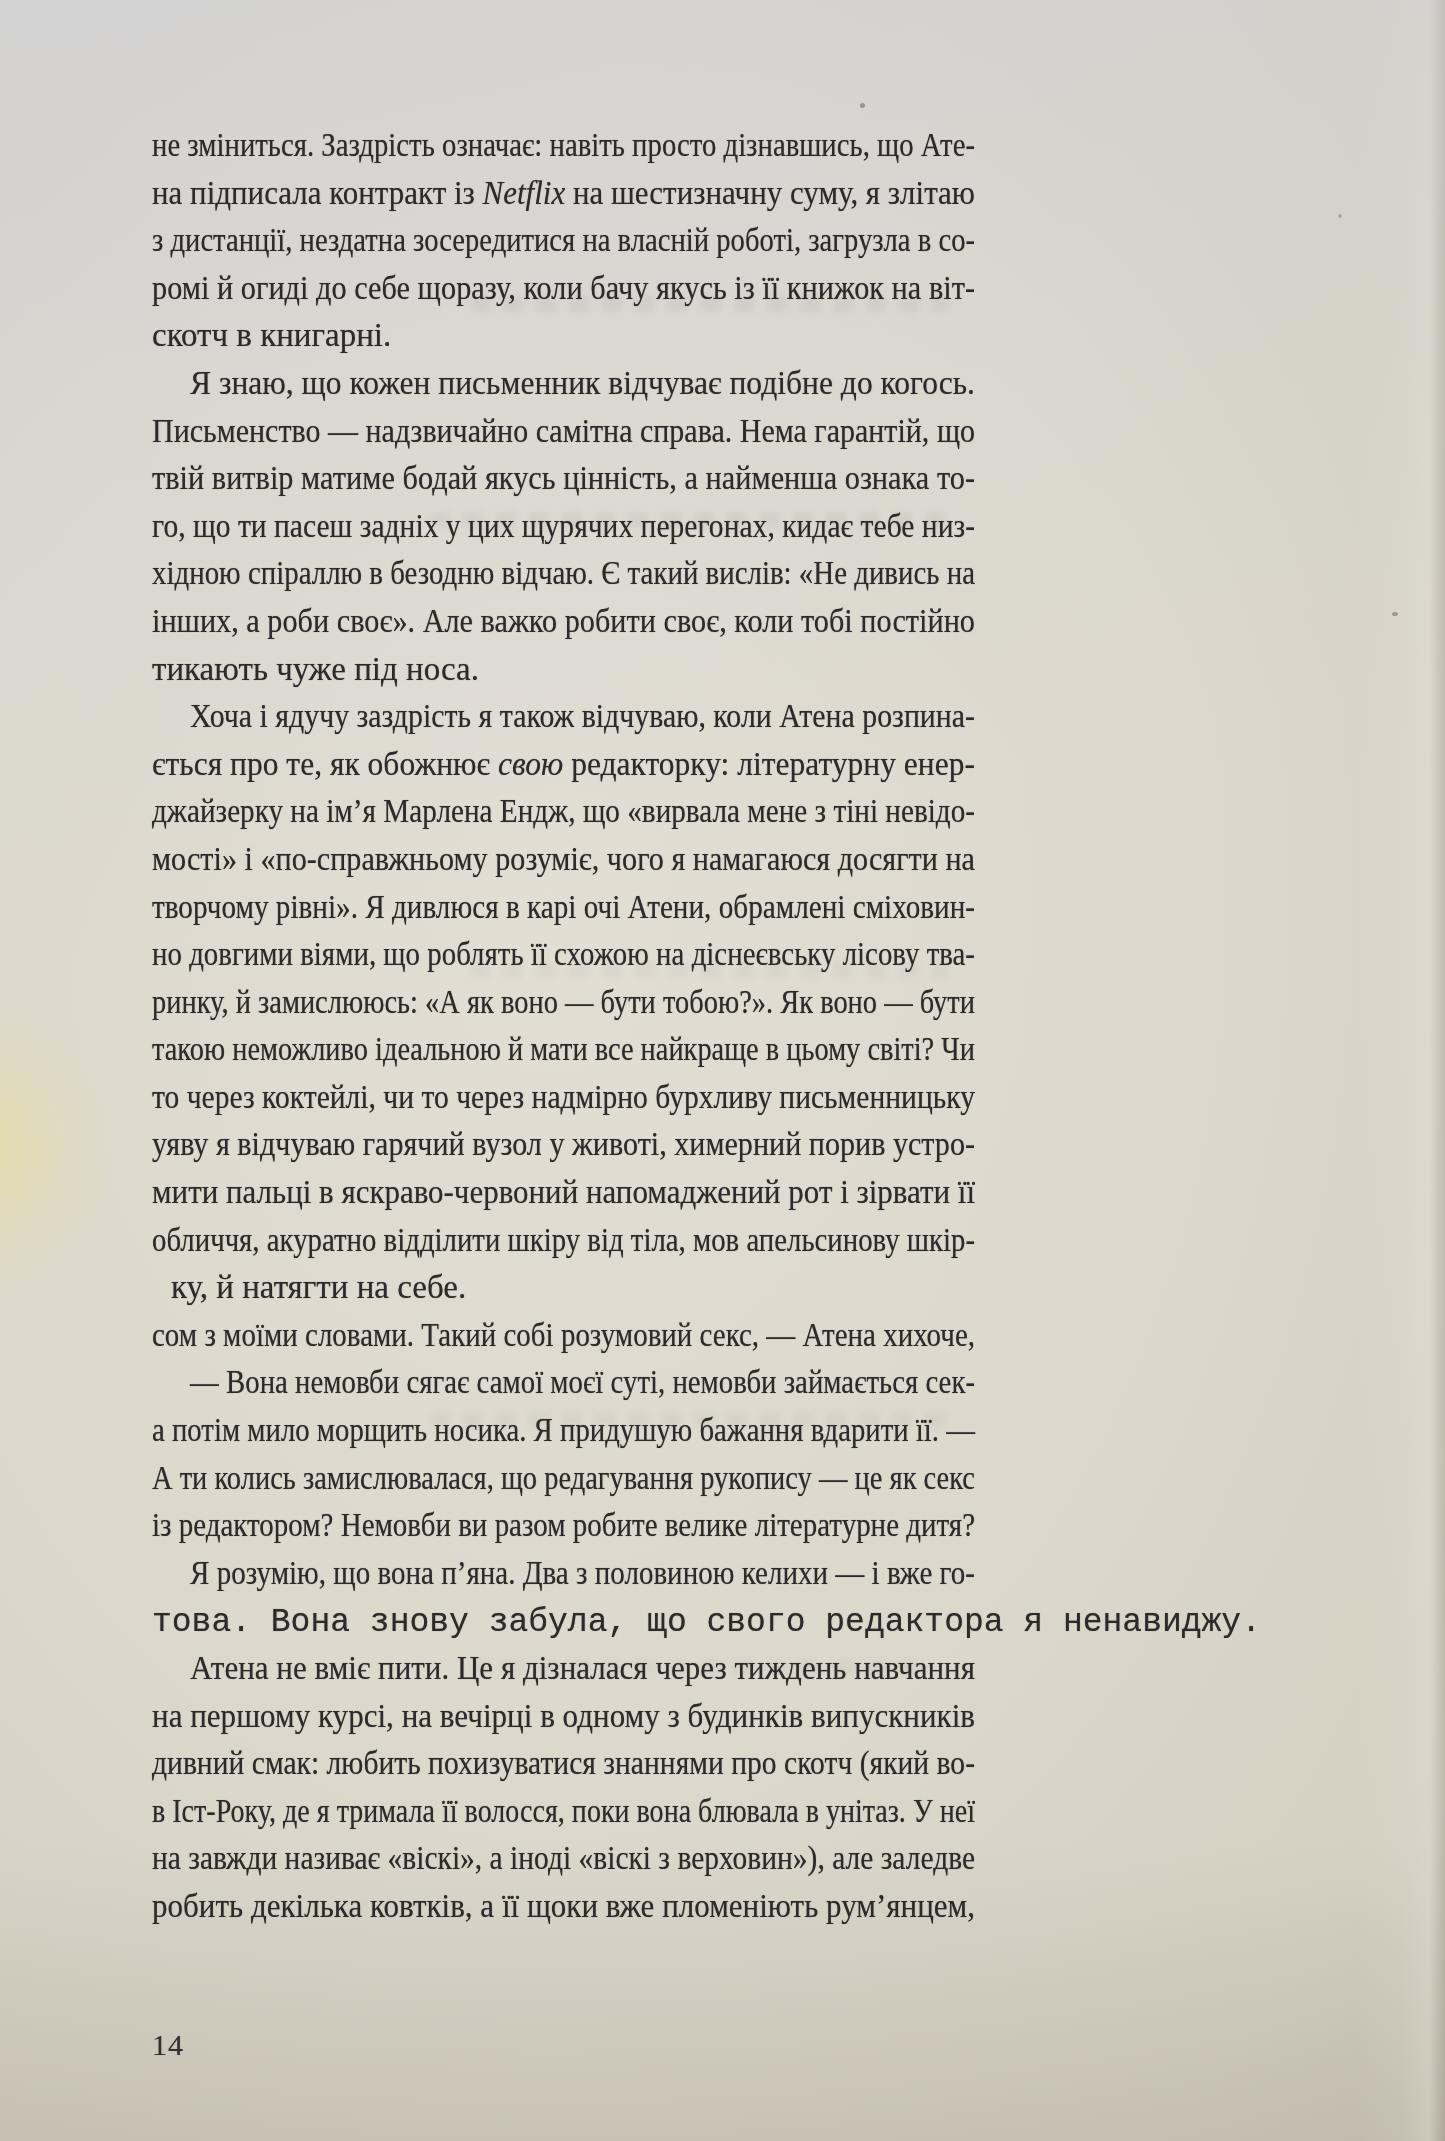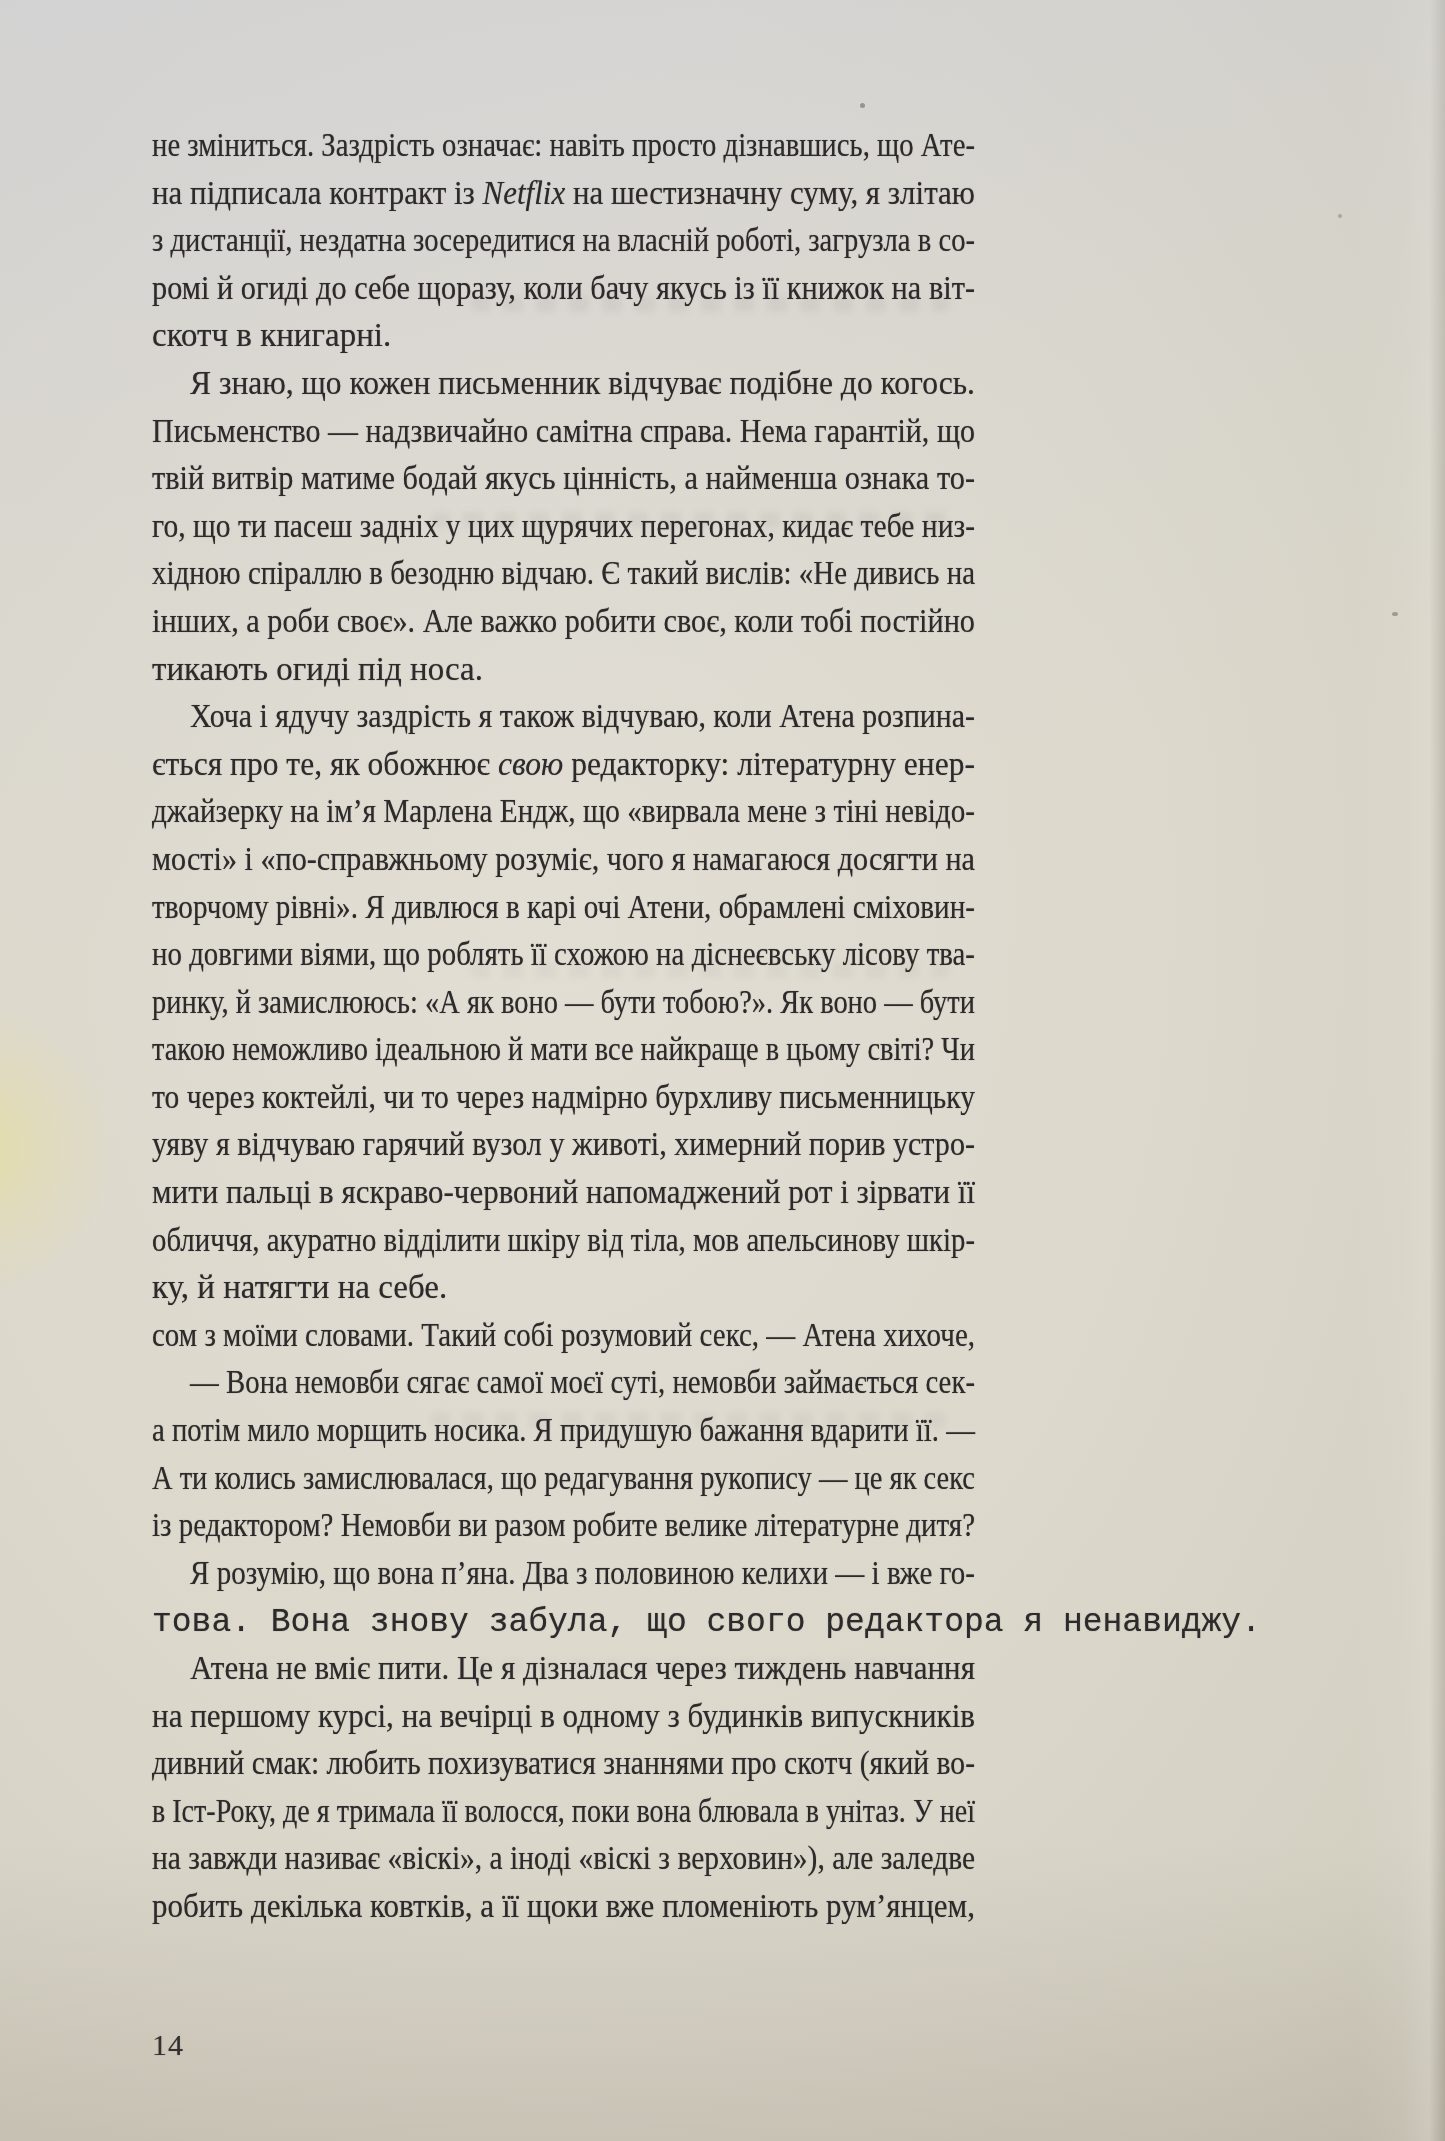--- a/index.html
+++ b/index.html
@@ -76,36 +76,36 @@
         <div class="line"><span class="line-inner" style="transform: scaleX(0.919136);"><span>ромі й огиді до себе щоразу, коли бачу якусь із її книжок на віт-</span></span></div>
         <div class="line end"><span class="line-inner" style="transform: scaleX(1);"><span>скотч в книгарні.</span></span></div>
       </div>
       <div class="paragraph">
         <div class="line indent"><span class="line-inner" style="transform: scaleX(0.955642);"><span>Я знаю, що кожен письменник відчуває подібне до когось.</span></span></div>
         <div class="line"><span class="line-inner" style="transform: scaleX(0.909329);"><span>Письменство — надзвичайно самітна справа. Нема гарантій, що</span></span></div>
         <div class="line"><span class="line-inner" style="transform: scaleX(0.919056);"><span>твій витвір матиме бодай якусь цінність, а найменша ознака то-</span></span></div>
         <div class="line"><span class="line-inner" style="transform: scaleX(0.895996);"><span>го, що ти пасеш задніх у цих щурячих перегонах, кидає тебе низ-</span></span></div>
         <div class="line"><span class="line-inner" style="transform: scaleX(0.875517);"><span>хідною спіраллю в безодню відчаю. Є такий вислів: «Не дивись на</span></span></div>
         <div class="line"><span class="line-inner" style="transform: scaleX(0.916944);"><span>інших, а роби своє». Але важко робити своє, коли тобі постійно</span></span></div>
-        <div class="line end"><span class="line-inner" style="transform: scaleX(1);"><span>тикають огиді під носа.</span></span></div>
+        <div class="line end"><span class="line-inner" style="transform: scaleX(1);"><span>тикають чуже під носа.</span></span></div>
       </div>
       <div class="paragraph">
         <div class="line indent"><span class="line-inner" style="transform: scaleX(0.904459);"><span>Хоча і ядучу заздрість я також відчуваю, коли Атена розпина-</span></span></div>
         <div class="line"><span class="line-inner" style="transform: scaleX(0.955484);"><span>ється про те, як обожнює </span><span class="it">свою</span><span> редакторку: літературну енер-</span></span></div>
         <div class="line"><span class="line-inner" style="transform: scaleX(0.884664);"><span>джайзерку на ім’я Марлена Ендж, що «вирвала мене з тіні невідо-</span></span></div>
         <div class="line"><span class="line-inner" style="transform: scaleX(0.914333);"><span>мості» і «по-справжньому розуміє, чого я намагаюся досягти на</span></span></div>
         <div class="line"><span class="line-inner" style="transform: scaleX(0.884278);"><span>творчому рівні». Я дивлюся в карі очі Атени, обрамлені сміховин-</span></span></div>
         <div class="line"><span class="line-inner" style="transform: scaleX(0.875459);"><span>но довгими віями, що роблять її схожою на діснеєвську лісову тва-</span></span></div>
         <div class="line"><span class="line-inner" style="transform: scaleX(0.862062);"><span>ринку, й замислююсь: «А як воно — бути тобою?». Як воно — бути</span></span></div>
         <div class="line"><span class="line-inner" style="transform: scaleX(0.86071);"><span>такою неможливо ідеальною й мати все найкраще в цьому світі? Чи</span></span></div>
         <div class="line"><span class="line-inner" style="transform: scaleX(0.896331);"><span>то через коктейлі, чи то через надмірно бурхливу письменницьку</span></span></div>
         <div class="line"><span class="line-inner" style="transform: scaleX(0.912733);"><span>уяву я відчуваю гарячий вузол у животі, химерний порив устро-</span></span></div>
         <div class="line"><span class="line-inner" style="transform: scaleX(0.938109);"><span>мити пальці в яскраво-червоний напомаджений рот і зірвати її</span></span></div>
         <div class="line"><span class="line-inner" style="transform: scaleX(0.873007);"><span>обличчя, акуратно відділити шкіру від тіла, мов апельсинову шкір-</span></span></div>
-        <div class="line end"><span class="line-inner" style="transform: scaleX(1);"><span>ку, й натягти на себе.</span></span></div>
+        <div class="line end"><span class="line-inner" style="transform: scaleX(1); margin-left: 19px;"><span>ку, й натягти на себе.</span></span></div>
       </div>
       <div class="paragraph">
         <div class="line"><span class="line-inner" style="transform: scaleX(0.878072);"><span>сом з моїми словами. Такий собі розумовий секс, — Атена хихоче,</span></span></div>
         <div class="line indent"><span class="line-inner" style="transform: scaleX(0.873041);"><span>— Вона немовби сягає самої моєї суті, немовби займається сек-</span></span></div>
         <div class="line"><span class="line-inner" style="transform: scaleX(0.871735);"><span>а потім мило морщить носика. Я придушую бажання вдарити її. —</span></span></div>
         <div class="line"><span class="line-inner" style="transform: scaleX(0.862825);"><span>А ти колись замислювалася, що редагування рукопису — це як секс</span></span></div>
         <div class="line end"><span class="line-inner" style="transform: scaleX(0.878452);"><span>із редактором? Немовби ви разом робите велике літературне дитя?</span></span></div>
       </div>
       <div class="paragraph">
         <div class="line indent"><span class="line-inner" style="transform: scaleX(0.879952);"><span>Я розумію, що вона п’яна. Два з половиною келихи — і вже го-</span></span></div>

